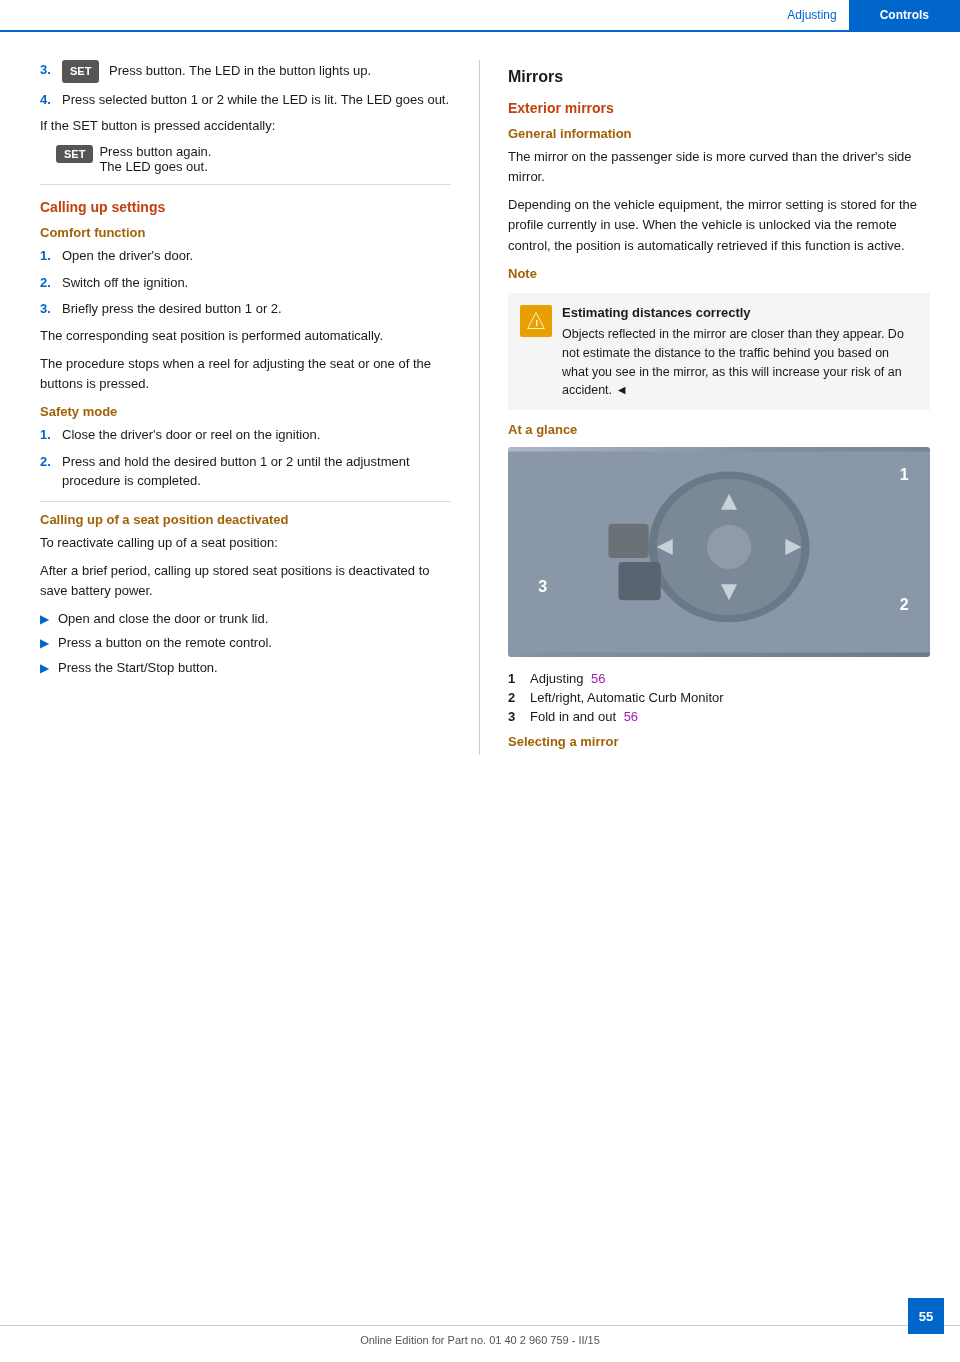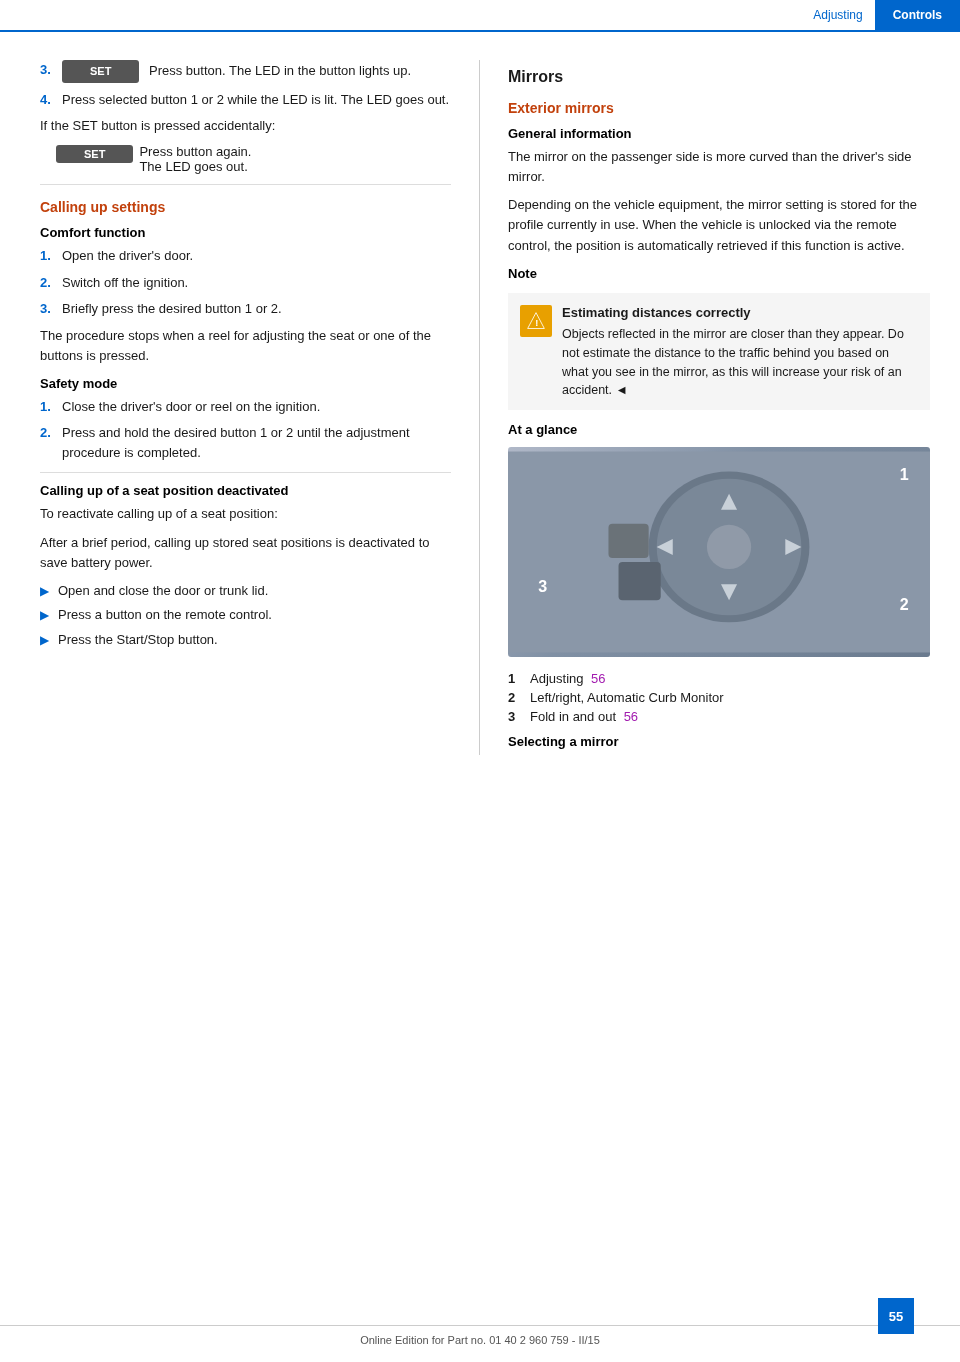--- a/index.html
+++ b/index.html
@@ -28,21 +28,21 @@
       padding: 0 12px;
       height: 100%;
       display: flex;
       align-items: center;
     }
     .header-controls {
       background: #0066cc;
       color: #fff;
       font-size: 12px;
       font-weight: bold;
-      padding: 0 18px;
+      padding: 0 31px;
       height: 100%;
       display: flex;
       align-items: center;
     }
 
     
     .main-content {
       display: flex;
       gap: 0;
       padding: 28px 30px 20px 40px;
@@ -62,21 +62,21 @@
       padding-left: 28px;
     }
 
     
     .set-btn {
       display: inline-block;
       background: #555;
       color: #fff;
       font-size: 11px;
       font-weight: bold;
-      padding: 3px 28px;
+      padding: 3px 8px;
       border-radius: 3px;
       margin-right: 6px;
       vertical-align: middle;
     }
 
     
     .step {
       display: flex;
       margin-bottom: 7px;
       line-height: 1.5;
@@ -110,21 +110,21 @@
     .subsection-title {
       font-size: 14px;
       font-weight: bold;
       color: #c2410c;
       margin-bottom: 8px;
       margin-top: 14px;
     }
     .subsubsection-title {
       font-size: 13px;
       font-weight: bold;
-      color: #000000;
+      color: #a16207;
       margin-bottom: 6px;
       margin-top: 10px;
     }
 
     
     .if-block {
       margin-bottom: 10px;
     }
     .set-inline-block {
       display: flex;
@@ -238,21 +238,21 @@
       display: flex;
       justify-content: center;
       align-items: center;
       font-size: 11px;
       color: #555;
       border-top: 1px solid #ccc;
       padding-top: 8px;
     }
     .page-num-box {
       position: absolute;
-      right: 46px;
+      right: 16px;
       bottom: 12px;
       background: #0066cc;
       color: #fff;
       font-size: 13px;
       font-weight: bold;
       width: 36px;
       height: 36px;
       display: flex;
       align-items: center;
       justify-content: center;
@@ -320,20 +320,21 @@
       </div>
       <div class="step">
         <span class="step-num">2.</span>
         <span class="step-text">Switch off the ignition.</span>
       </div>
       <div class="step">
         <span class="step-num">3.</span>
         <span class="step-text">Briefly press the desired button 1 or 2.</span>
       </div>
 
+      <p>The corresponding seat position is performed automatically.</p>
       <p>The procedure stops when a reel for adjusting the seat or one of the buttons is pressed.</p>
 
       <div class="subsubsection-title">Safety mode</div>
 
       <div class="step">
         <span class="step-num">1.</span>
         <span class="step-text">Close the driver's door or reel on the ignition.</span>
       </div>
       <div class="step">
         <span class="step-num">2.</span>

